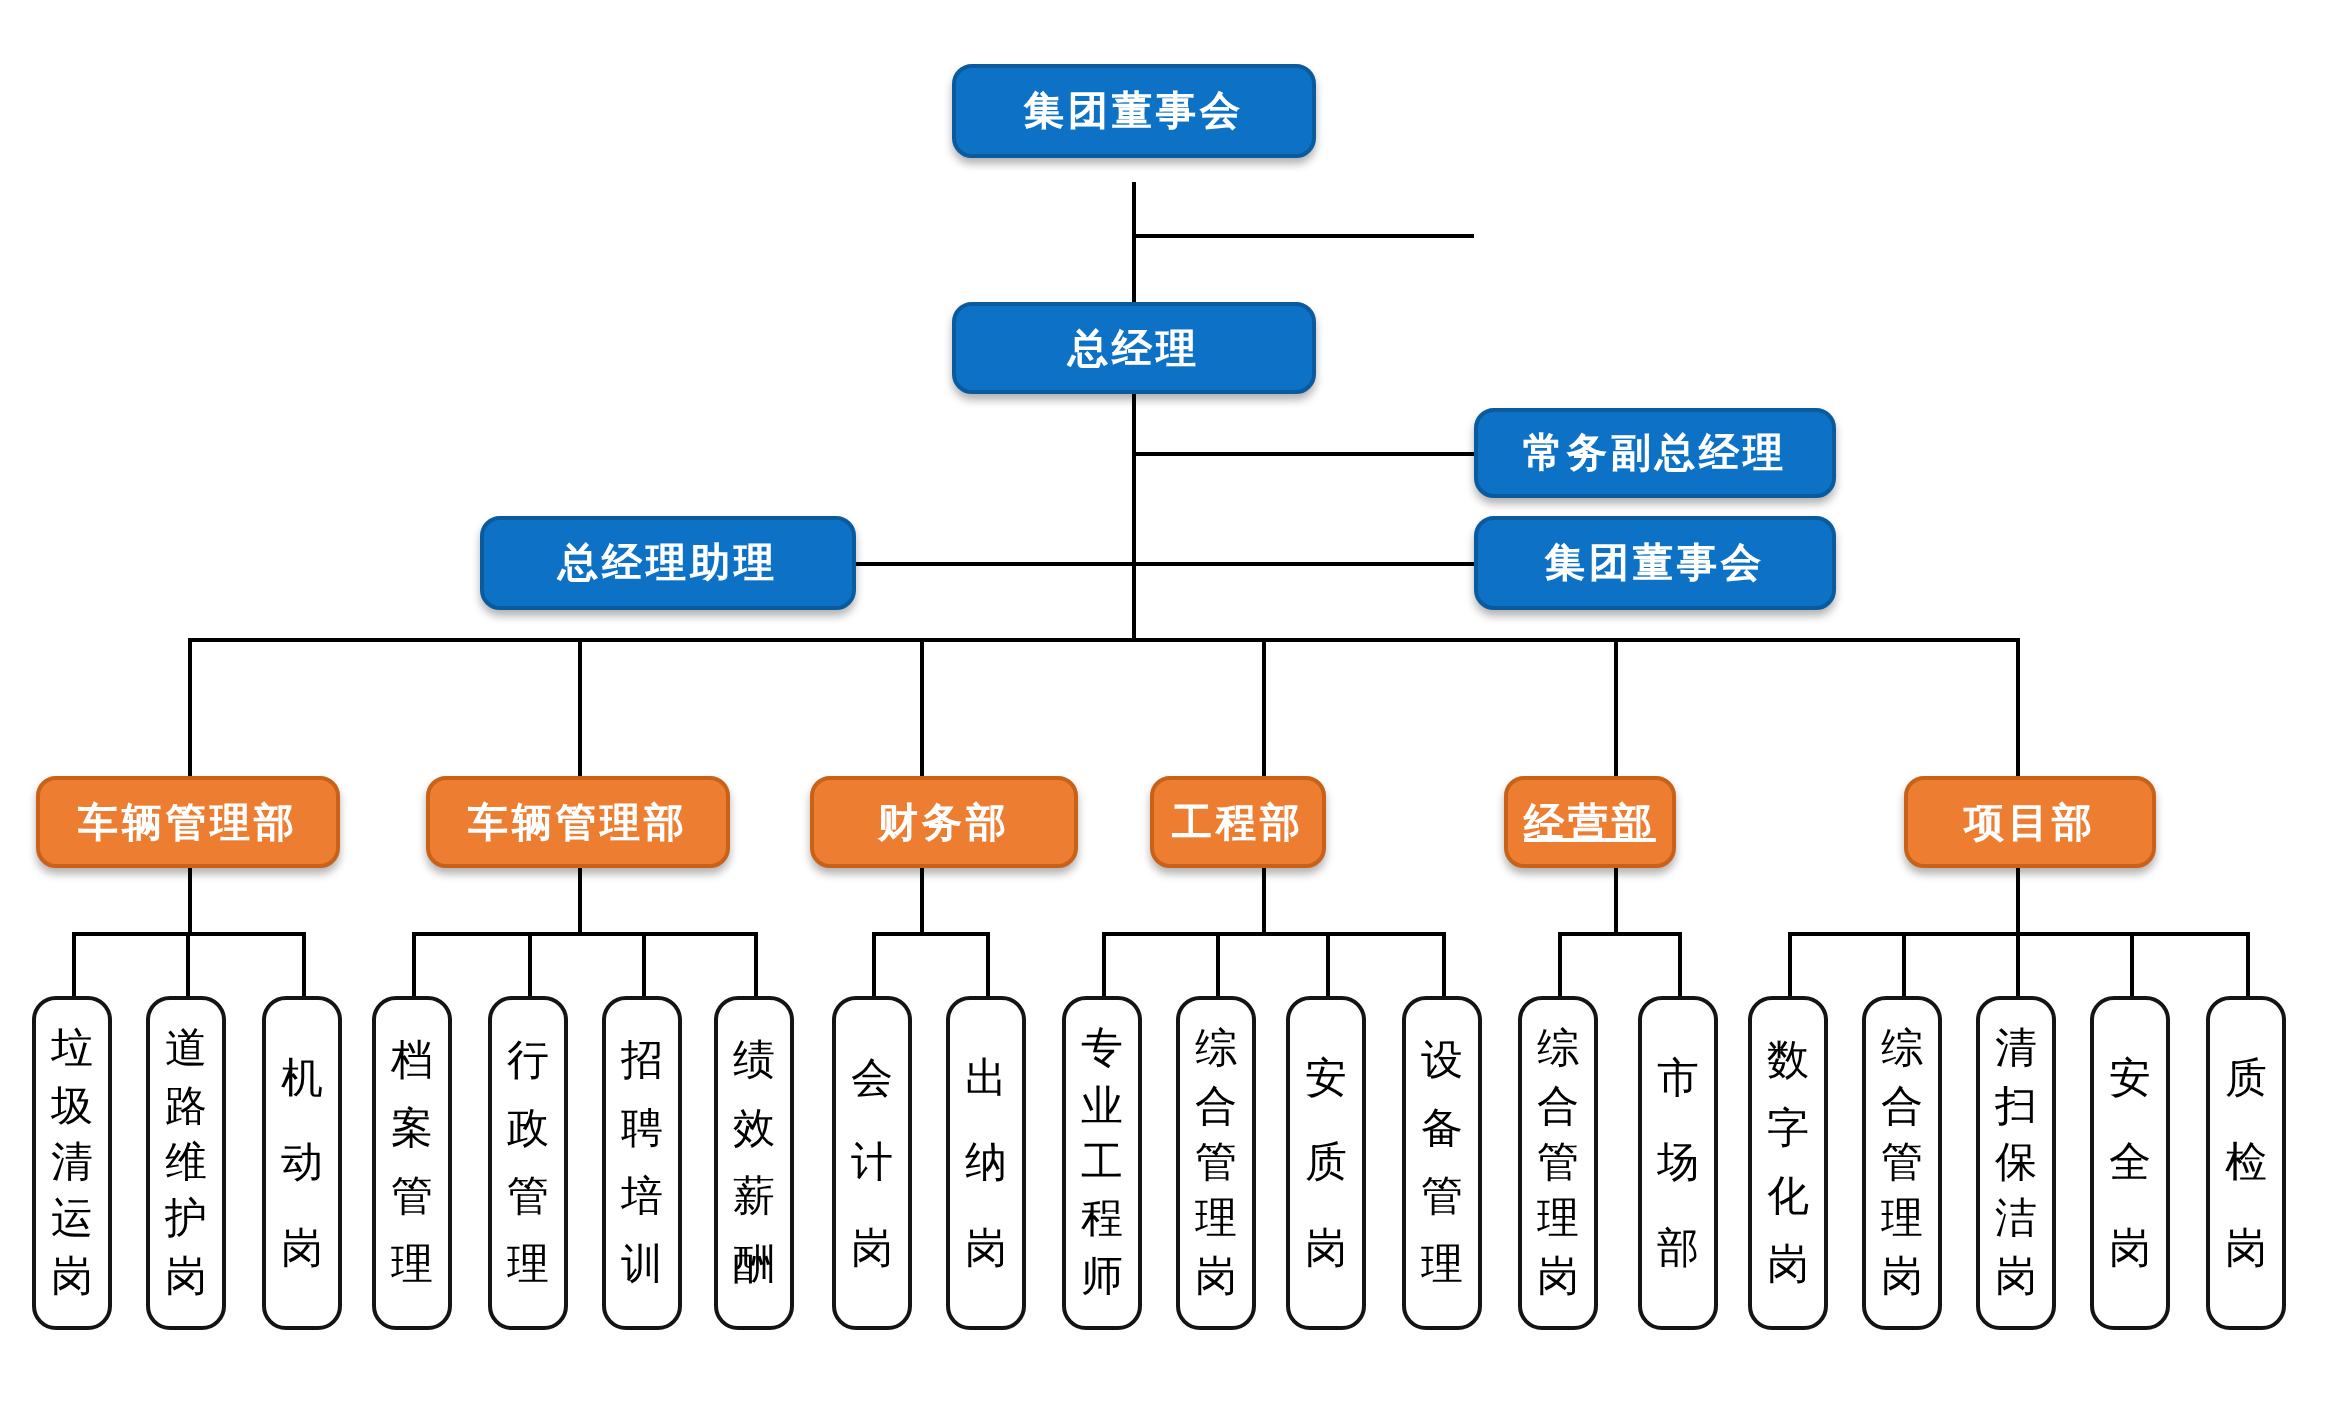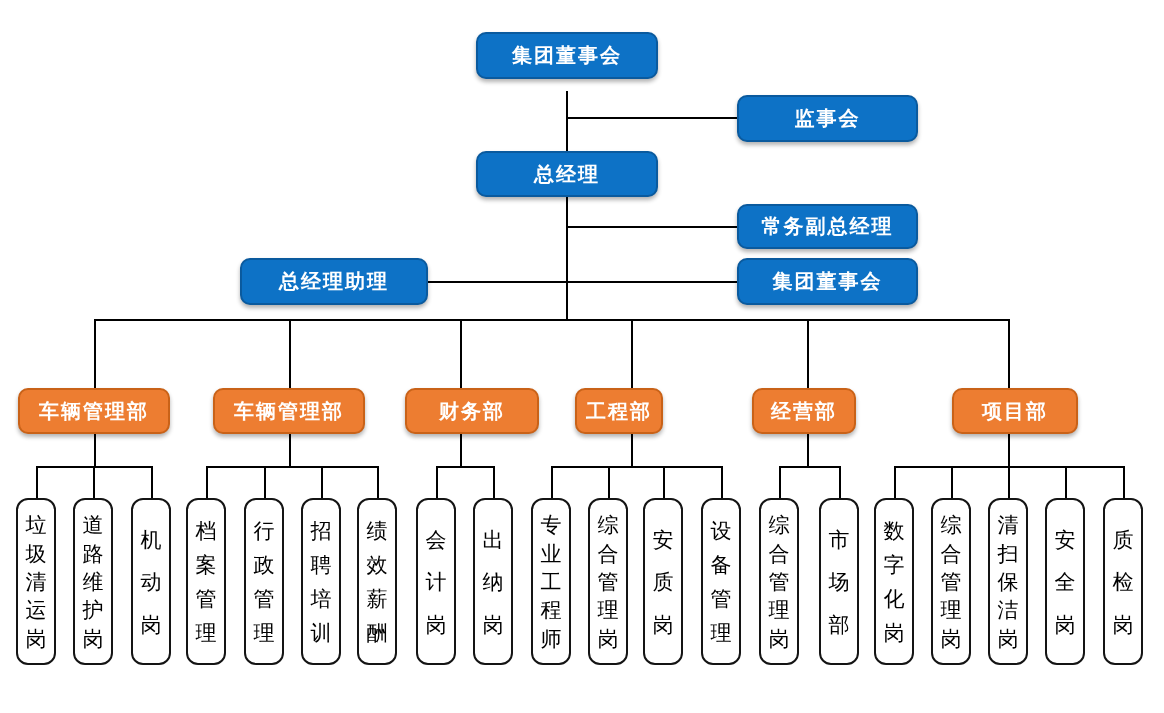--- a/index.html
+++ b/index.html
@@ -73,31 +73,30 @@
 
   <div class="ln" style="left:1008px;top:434px;width:1.5px;height:33px;"></div>
   <div class="ln" style="left:894px;top:466px;width:230px;height:1.5px;"></div>
   <div class="ln" style="left:894px;top:466px;width:1.5px;height:33px;"></div>
   <div class="ln" style="left:951px;top:466px;width:1.5px;height:33px;"></div>
   <div class="ln" style="left:1008px;top:466px;width:1.5px;height:33px;"></div>
   <div class="ln" style="left:1065px;top:466px;width:1.5px;height:33px;"></div>
   <div class="ln" style="left:1123px;top:466px;width:1.5px;height:33px;"></div>
 
   <div class="node blue" style="left:476px;top:32px;width:182px;height:47px;">集团董事会</div>
-  <div class="node blue" style="left:737px;top:95px;width:181px;height:47px;">监事会</div>
   <div class="node blue" style="left:476px;top:151px;width:182px;height:46px;">总经理</div>
   <div class="node blue" style="left:240px;top:258px;width:188px;height:47px;">总经理助理</div>
   <div class="node blue" style="left:737px;top:204px;width:181px;height:45px;">常务副总经理</div>
   <div class="node blue" style="left:737px;top:258px;width:181px;height:47px;">集团董事会</div>
 
   <div class="node orange" style="left:18px;width:152px;">车辆管理部</div>
   <div class="node orange" style="left:213px;width:152px;">车辆管理部</div>
   <div class="node orange" style="left:405px;width:134px;">财务部</div>
   <div class="node orange" style="left:575px;width:88px;">工程部</div>
-  <div class="node orange" style="left:752px;width:104px;">经营部</div>
+  <div class="node orange" style="left:752px;width:86px;text-decoration:underline;">经营部</div>
   <div class="node orange" style="left:952px;width:126px;">项目部</div>
 
   <div class="child" style="left:16px;">
     <div class="vtext">
         <span>垃</span>
         <span>圾</span>
         <span>清</span>
         <span>运</span>
         <span>岗</span>
       </div>

